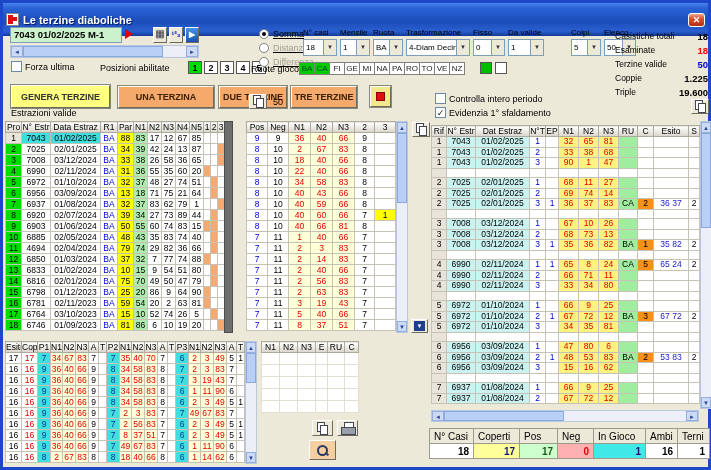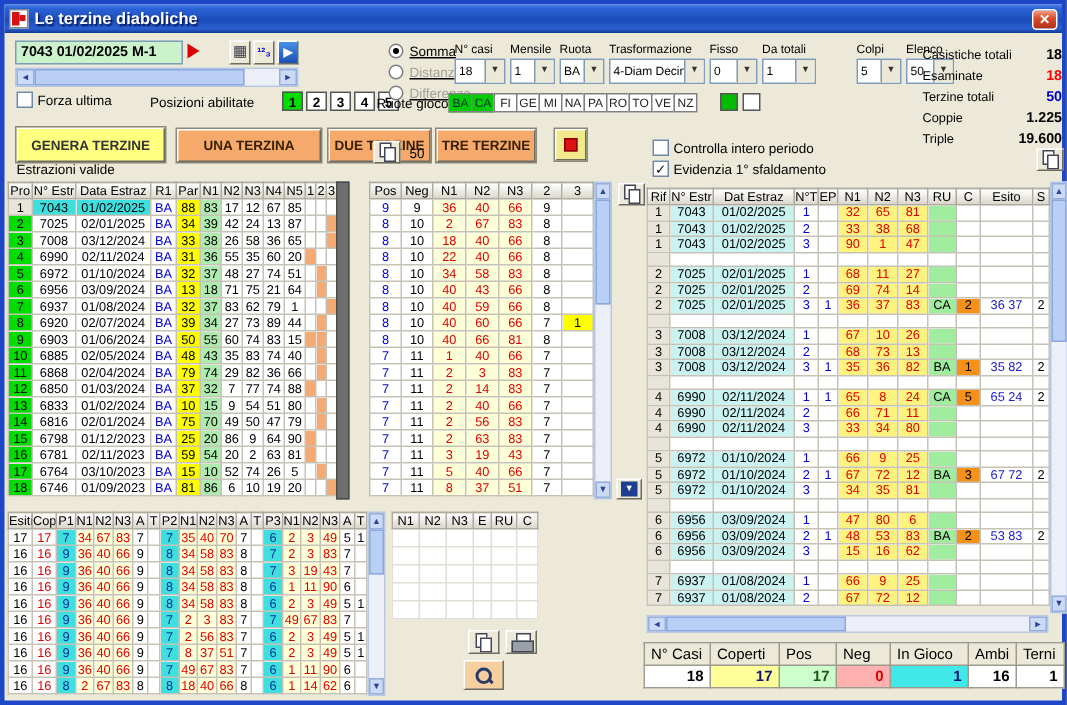--- a/index.html
+++ b/index.html
@@ -1,19 +1,19 @@
 <!DOCTYPE html>
 <html><head>
 <meta charset="utf-8">
 <style>
   html,body{margin:0;padding:0;width:711px;height:470px;overflow:hidden;background:#000a4a;
             font-family:"Liberation Sans", sans-serif;}
   *{box-sizing:border-box;}
   .win{position:absolute;inset:0;border:3px solid #1d46c8;background:#ECE9D8;}
-  .titlebar{position:absolute;left:0;top:0;right:0;height:19px;
+  .titlebar{position:absolute;left:0;top:0;right:0;height:33px;
             background:linear-gradient(180deg,#4a84ec 0%,#2a62d6 15%,#1c4cb8 55%,#2a5fd0 85%,#123a96 100%);
             display:flex;align-items:center;padding:0 3px;}
   .app-icon{width:13px;height:13px;background:#fff;border:1px solid #888;position:relative;margin-right:4px;flex:0 0 auto;}
   .app-icon::before{content:"";position:absolute;left:1px;top:1px;width:5px;height:9px;background:#d81212;}
   .app-icon::after{content:"";position:absolute;right:1px;top:3px;width:4px;height:4px;background:#d81212;}
   .title-text{color:#fff;font-size:11px;font-weight:bold;text-shadow:1px 1px 1px #00155e;flex:1;}
   .close-btn{width:17px;height:14px;border-radius:3px;border:1px solid #fff;color:#fff;font-size:9px;line-height:12px;
              text-align:center;background:linear-gradient(#f3a38a,#d9502e 40%,#b03018);font-weight:bold;}
   .abs{position:absolute;}
   .lbl{font-size:9px;color:#000;white-space:nowrap;}
@@ -177,21 +177,21 @@
         </div>
       </div>
       <div class="combo-wrap" style="width: 32px;">
         <div class="combo-label">Fisso</div>
         <div class="combo">
           <span class="combo-val">0</span>
           <span class="combo-arrow">▼</span>
         </div>
       </div>
       <div class="combo-wrap" style="width: 36px;">
-        <div class="combo-label">Da totali</div>
+        <div class="combo-label">Da valide</div>
         <div class="combo">
           <span class="combo-val">1</span>
           <span class="combo-arrow">▼</span>
         </div>
       </div>
       <div class="combo-wrap" style="width: 30px; margin-left: 24px;">
         <div class="combo-label">Colpi</div>
         <div class="combo">
           <span class="combo-val">5</span>
           <span class="combo-arrow">▼</span>
@@ -226,21 +226,21 @@
   <div class="abs" style="left:612px;top:26px;width:93px;">
       <div class="stat-row">
         <span class="stat-label">Casistiche totali</span>
         <span class="stat-val" style="color: rgb(0, 0, 0);">18</span>
       </div>
       <div class="stat-row">
         <span class="stat-label">Esaminate</span>
         <span class="stat-val" style="color: rgb(255, 0, 0);">18</span>
       </div>
       <div class="stat-row">
-        <span class="stat-label">Terzine totali</span>
+        <span class="stat-label">Terzine valide</span>
         <span class="stat-val" style="color: rgb(0, 0, 204);">50</span>
       </div>
       <div class="stat-row">
         <span class="stat-label">Coppie</span>
         <span class="stat-val" style="color: rgb(0, 0, 0);">1.225</span>
       </div>
       <div class="stat-row">
         <span class="stat-label">Triple</span>
         <span class="stat-val" style="color: rgb(0, 0, 0);">19.600</span>
       </div>
@@ -451,21 +451,21 @@
           <td>35</td>
           <td>83</td>
           <td>74</td>
           <td>40</td>
           <td></td>
           <td class="c-mark"></td>
           <td></td>
         </tr>
         <tr>
           <td style="background: rgb(0, 221, 0);">11</td>
-          <td>6868</td>
+          <td>4694</td>
           <td>02/04/2024</td>
           <td class="c-blue">BA</td>
           <td class="c-par">79</td>
           <td class="c-n1g">74</td>
           <td>29</td>
           <td>82</td>
           <td>36</td>
           <td>66</td>
           <td></td>
           <td class="c-mark"></td>

